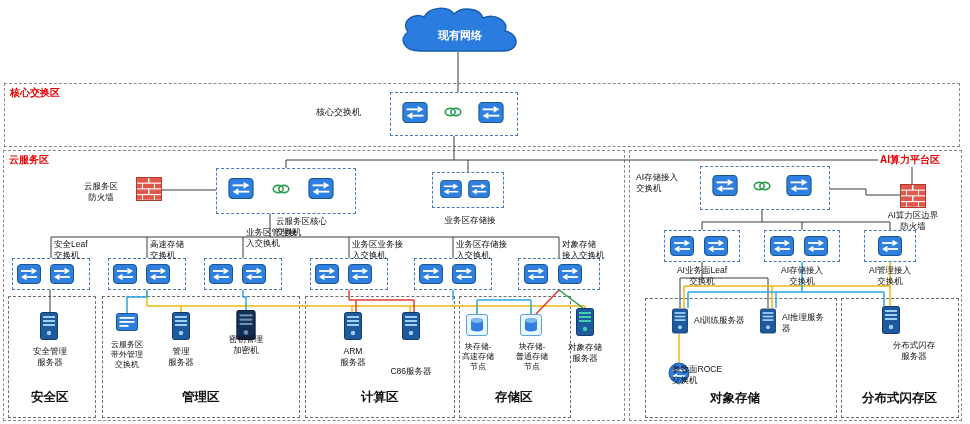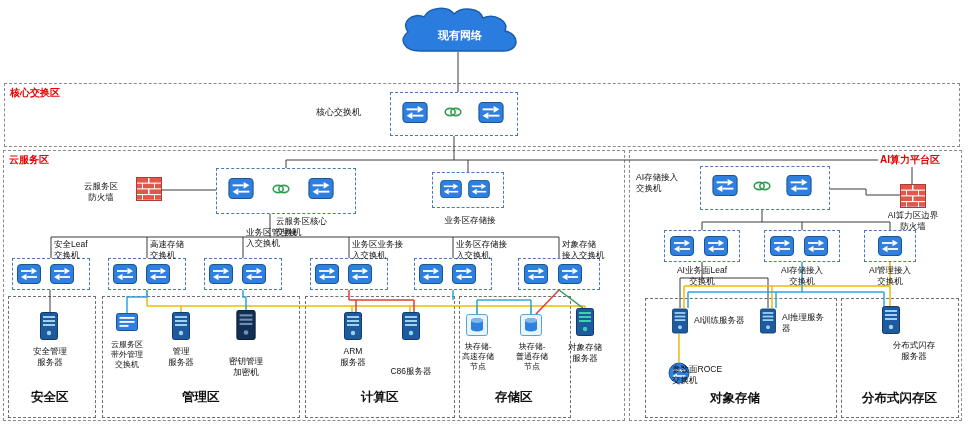--- a/index.html
+++ b/index.html
@@ -296,21 +296,21 @@
 带外管理
 交换机</div>
   <svg class="ic" style="left:172px;top:312px;width:18px;height:28px">
       <use href="#sym-server"></use>
     </svg>
   <div class="lbl" style="left:158px;top:346px;width:46px">管理
 服务器</div>
   <svg class="ic" style="left:236px;top:310px;width:20px;height:30px">
       <use href="#sym-server-dark"></use>
     </svg>
-  <div class="lbl" style="left:222px;top:356px;width:48px">密钥管理
+  <div class="lbl" style="left:222px;top:334px;width:48px">密钥管理
 加密机</div>
   <div class="zone-name" style="left:182px;top:389px">管理区</div>
 
   <svg class="ic" style="left:344px;top:312px;width:18px;height:28px">
       <use href="#sym-server"></use>
     </svg>
   <div class="lbl" style="left:330px;top:346px;width:46px">ARM
 服务器</div>
   <svg class="ic" style="left:402px;top:312px;width:18px;height:28px">
       <use href="#sym-server"></use>

